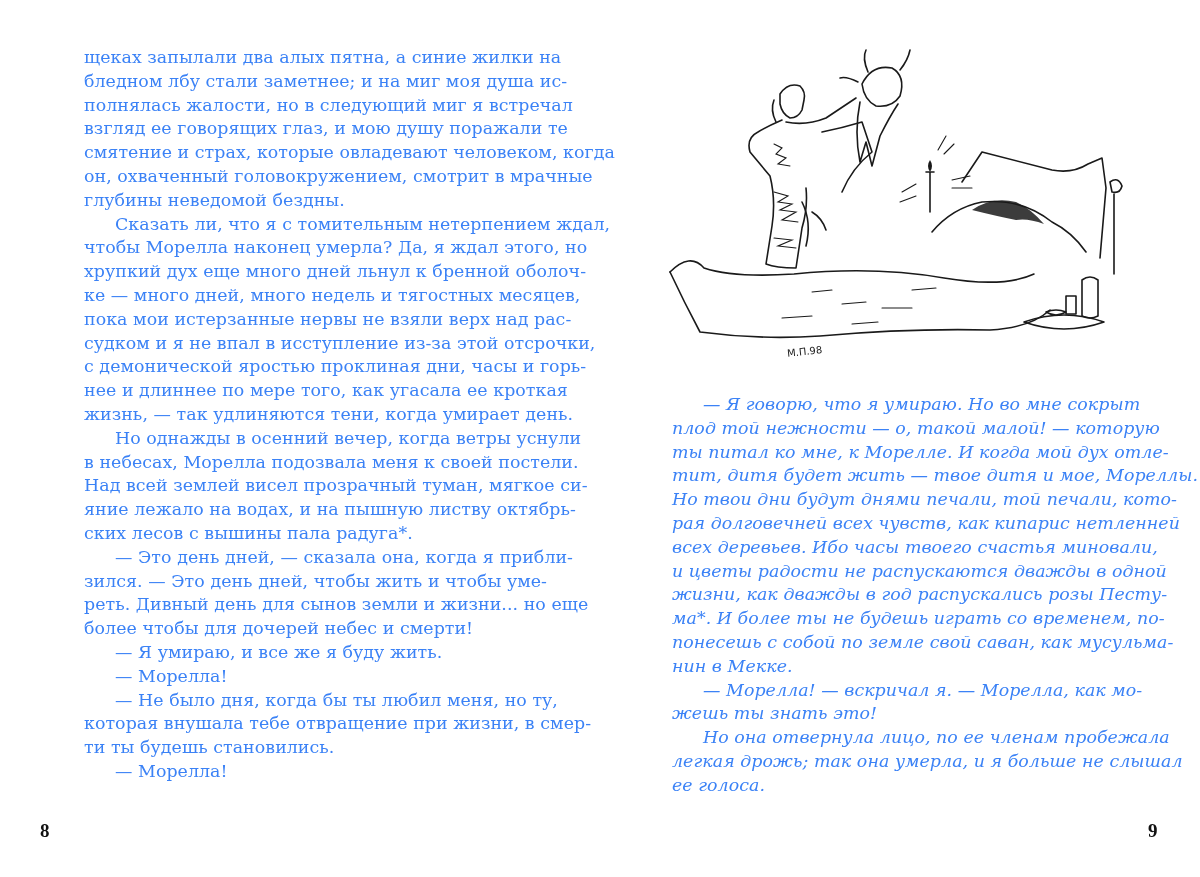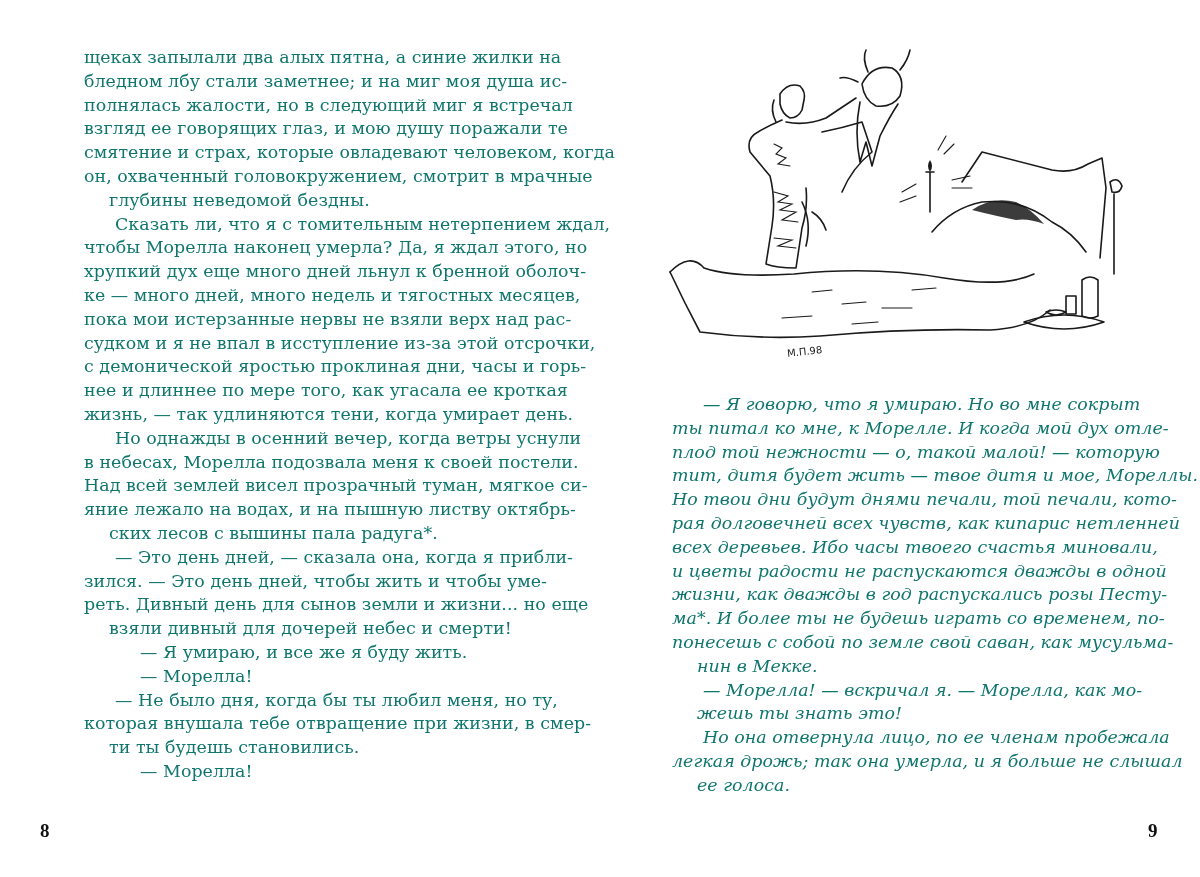--- a/index.html
+++ b/index.html
@@ -6,28 +6,28 @@
     body { width: 1200px; height: 877px; position: relative; overflow: hidden; }
     .spread { position: absolute; inset: 0; background: #ffffff; }
     .page { position: absolute; top: 0; height: 877px; }
     .page-left { left: 0; width: 600px; }
     .page-right { left: 600px; width: 600px; }
     .text-block {
       position: absolute;
       font-family: "DejaVu Serif", "Liberation Serif", serif;
       font-size: 17.4px;
       line-height: 23.8px;
-      color: #0f766e;
+      color: #3b82f6;
       text-align: justify;
       letter-spacing: 0.05px;
     }
     .page-left .text-block { left: 84px; top: 46px; width: 446px; }
     .page-right .text-block { left: 72px; top: 393px; width: 446px; font-style: italic; }
     .line { display: block; white-space: nowrap; text-align: justify; text-align-last: justify; height: 23.8px; overflow: visible; }
-    .line.last { text-align-last: left; margin-left: 25px; }
+    .line.last { text-align-last: left; }
     .indent { padding-left: 31px; }
     .page-num {
       position: absolute;
       top: 820px;
       font-family: "Liberation Serif", "DejaVu Serif", serif;
       font-weight: bold;
       font-size: 19px;
       color: #111111;
     }
     .page-left .page-num { left: 40px; }
@@ -67,21 +67,21 @@
         <span class="line">нее и длиннее по мере того, как угасала ее кроткая</span>
         <span class="line">жизнь, — так удлиняются тени, когда умирает день.</span>
         <span class="line indent">Но однажды в осенний вечер, когда ветры уснули</span>
         <span class="line">в небесах, Морелла подозвала меня к своей постели.</span>
         <span class="line">Над всей землей висел прозрачный туман, мягкое си-</span>
         <span class="line">яние лежало на водах, и на пышную листву октябрь-</span>
         <span class="line last">ских лесов с вышины пала радуга*.</span>
         <span class="line indent">— Это день дней, — сказала она, когда я прибли-</span>
         <span class="line">зился. — Это день дней, чтобы жить и чтобы уме-</span>
         <span class="line">реть. Дивный день для сынов земли и жизни... но еще</span>
-        <span class="line last">взяли дивный для дочерей небес и смерти!</span>
+        <span class="line last">более чтобы для дочерей небес и смерти!</span>
         <span class="line indent last">— Я умираю, и все же я буду жить.</span>
         <span class="line indent last">— Морелла!</span>
         <span class="line indent">— Не было дня, когда бы ты любил меня, но ту,</span>
         <span class="line">которая внушала тебе отвращение при жизни, в смер-</span>
         <span class="line last">ти ты будешь становились.</span>
         <span class="line indent last">— Морелла!</span>
       </div>
     <div class="page-num">8</div>
   </div>
 
@@ -117,22 +117,22 @@
         <path class="stroke" d="M362 280 q40 -14 80 0 q-40 14 -80 0z"></path>
         <path class="stroke" d="M384 270 q10 -4 20 0 q-10 6 -20 0z"></path>
         <path class="stroke" d="M420 238 l0 36 q8 4 16 0 l0 -36 q-8 -6 -16 0z"></path>
         <path class="stroke" d="M404 254 l0 18 l10 0 l0 -18z"></path>
         <path class="stroke" d="M448 140 q8 -6 12 4 q-2 8 -10 6z M452 152 l0 80"></path>
       </svg>
       <div class="signature">М.П.98</div>
     </div>
     <div class="text-block" id="right-text">
         <span class="line indent">— Я говорю, что я умираю. Но во мне сокрыт</span>
+        <span class="line">плод той нежности — о, такой малой! — которую</span>
         <span class="line">ты питал ко мне, к Морелле. И когда мой дух отле-</span>
-        <span class="line">плод той нежности — о, такой малой! — которую</span>
         <span class="line">тит, дитя будет жить — твое дитя и мое, Мореллы.</span>
         <span class="line">Но твои дни будут днями печали, той печали, кото-</span>
         <span class="line">рая долговечней всех чувств, как кипарис нетленней</span>
         <span class="line">всех деревьев. Ибо часы твоего счастья миновали,</span>
         <span class="line">и цветы радости не распускаются дважды в одной</span>
         <span class="line">жизни, как дважды в год распускались розы Песту-</span>
         <span class="line">ма*. И более ты не будешь играть со временем, по-</span>
         <span class="line">понесешь с собой по земле свой саван, как мусульма-</span>
         <span class="line last">нин в Мекке.</span>
         <span class="line indent">— Морелла! — вскричал я. — Морелла, как мо-</span>

